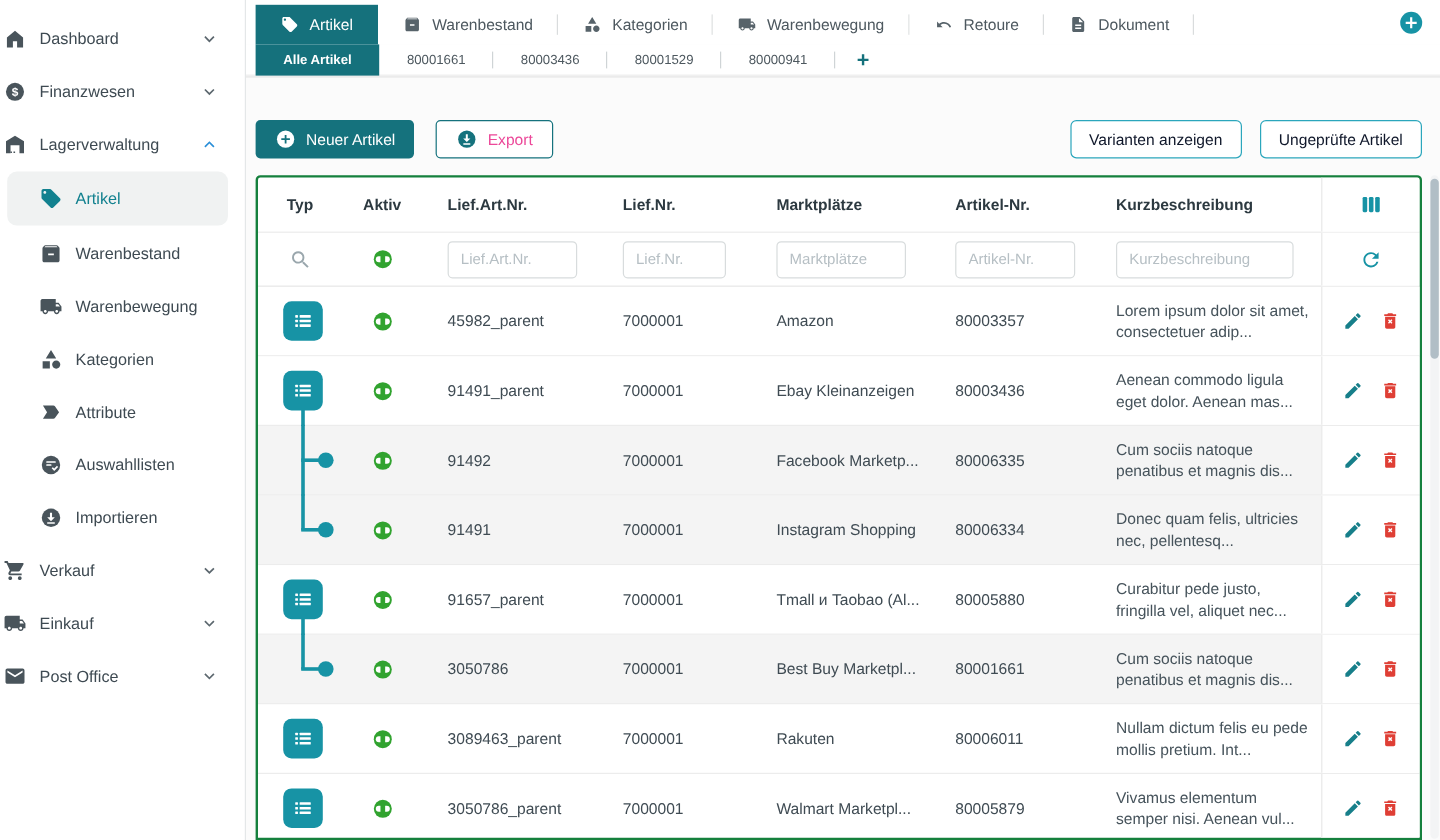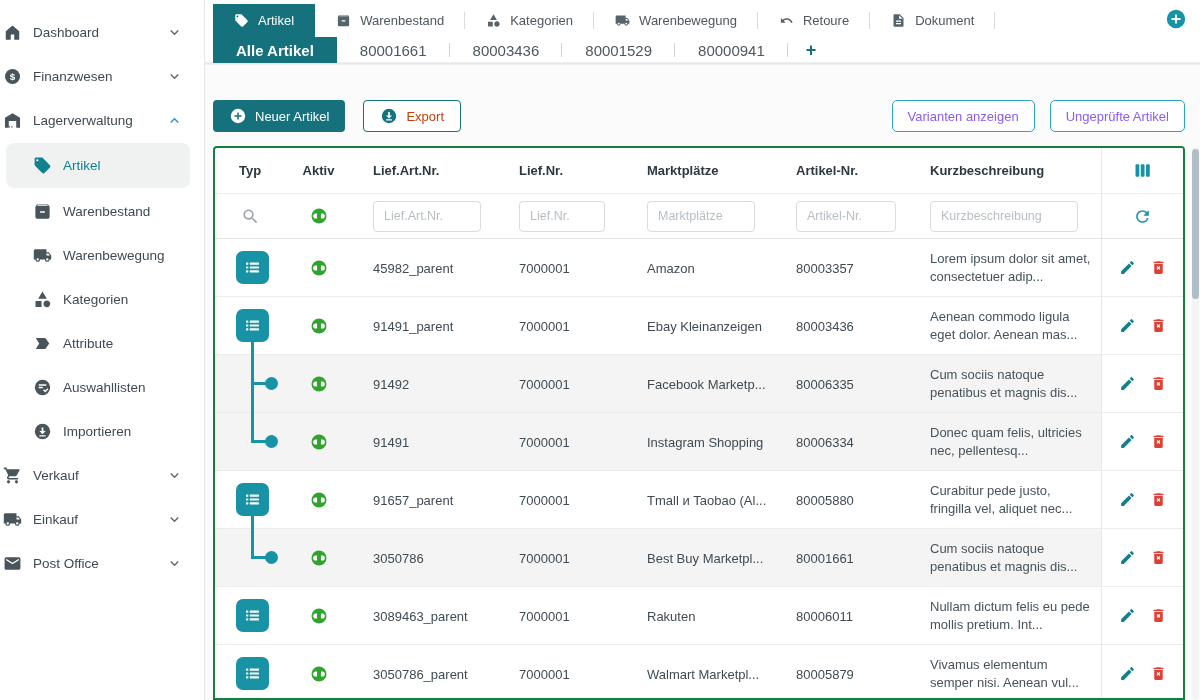--- a/index.html
+++ b/index.html
@@ -26,36 +26,36 @@
   #row1 { height:37px; background:#fff; display:flex; align-items:flex-end; padding-left:8px;
     position:relative; flex-shrink:0; }
   .tab { height:33px; display:flex; align-items:center; gap:9px; padding:0 21px;
     font-size:13px; font-weight:500; color:#4d585f; position:relative; cursor:pointer; background:#fff; }
   .tab.active { background:#15717c; color:#fff; }
   .tab:not(.active)::after { content:''; position:absolute; right:0; top:8px; height:17px; width:1px; background:#d9dcdd; }
   #tab-add { position:absolute; right:13px; top:8px; width:22px; height:22px; border:none;
     background:transparent; cursor:pointer; display:flex; align-items:center; justify-content:center; padding:0; }
   #row2 { height:27px; background:#fff; display:flex; padding-left:8px; border-bottom:1px solid #e7e7e7;
     flex-shrink:0; box-shadow:0 -1px 0 #efefef inset, 0 1px 0 #efefef; }
-  .subtab { height:100%; display:flex; align-items:center; padding:0 23px; font-size:15px;
+  .subtab { height:100%; display:flex; align-items:center; padding:0 23px; font-size:11px;
     color:#4d585f; position:relative; cursor:pointer; }
   .subtab.active { background:#15717c; color:#fff; font-weight:bold; }
   .subtab:not(.active):not(.add)::after { content:''; position:absolute; right:0; top:6px; height:14px; width:1px; background:#cfd4d6; }
   .subtab.add { color:#15717c; font-size:18px; font-weight:bold; padding:0 18px; }
 
   
   #content { padding:36px 0 0 8px; position:relative; flex:1; }
   #toolbar { width:972px; display:flex; justify-content:space-between; margin-bottom:14px; }
   .tb-group { display:flex; gap:18px; }
   .btn { height:32px; border-radius:4px; display:inline-flex; align-items:center; gap:8px;
     font-size:13px; font-weight:500; padding:0 16px; cursor:pointer; border:none;
     font-family:inherit; background:#fff; }
   .btn-filled { background:#15727d; color:#fff; }
-  .btn-outline { border:1px solid #15727d; color:#c2410c;text-align:right; }
-  .btn-light { border:1px solid #2ba6bc; color:#8b5cf6; border-radius:5px; padding:0 15px; }
+  .btn-outline { border:1px solid #15727d; color:#ec4899;text-align:right; }
+  .btn-light { border:1px solid #2ba6bc; color:#0f172a; border-radius:5px; padding:0 15px; }
   .tb-group.right { gap:15px; }
 
   
   #card { width:972px; height:554px; background:#fff; border:2px solid #15803d;
     border-radius:4px 4px 0 0; overflow:hidden; }
   .thead { display:flex; align-items:center; height:46px; border-bottom:1px solid #ececec; }
   .tfilter { display:flex; align-items:center; height:45px; border-bottom:1px solid #e3e3e3; }
   .tr { display:flex; align-items:center; height:58px; border-bottom:1px solid #ececec; background:#fff; }
   .tr.shaded { background:#f4f4f4; }
   .th { font-size:13px; font-weight:bold; color:#2c3940; }

